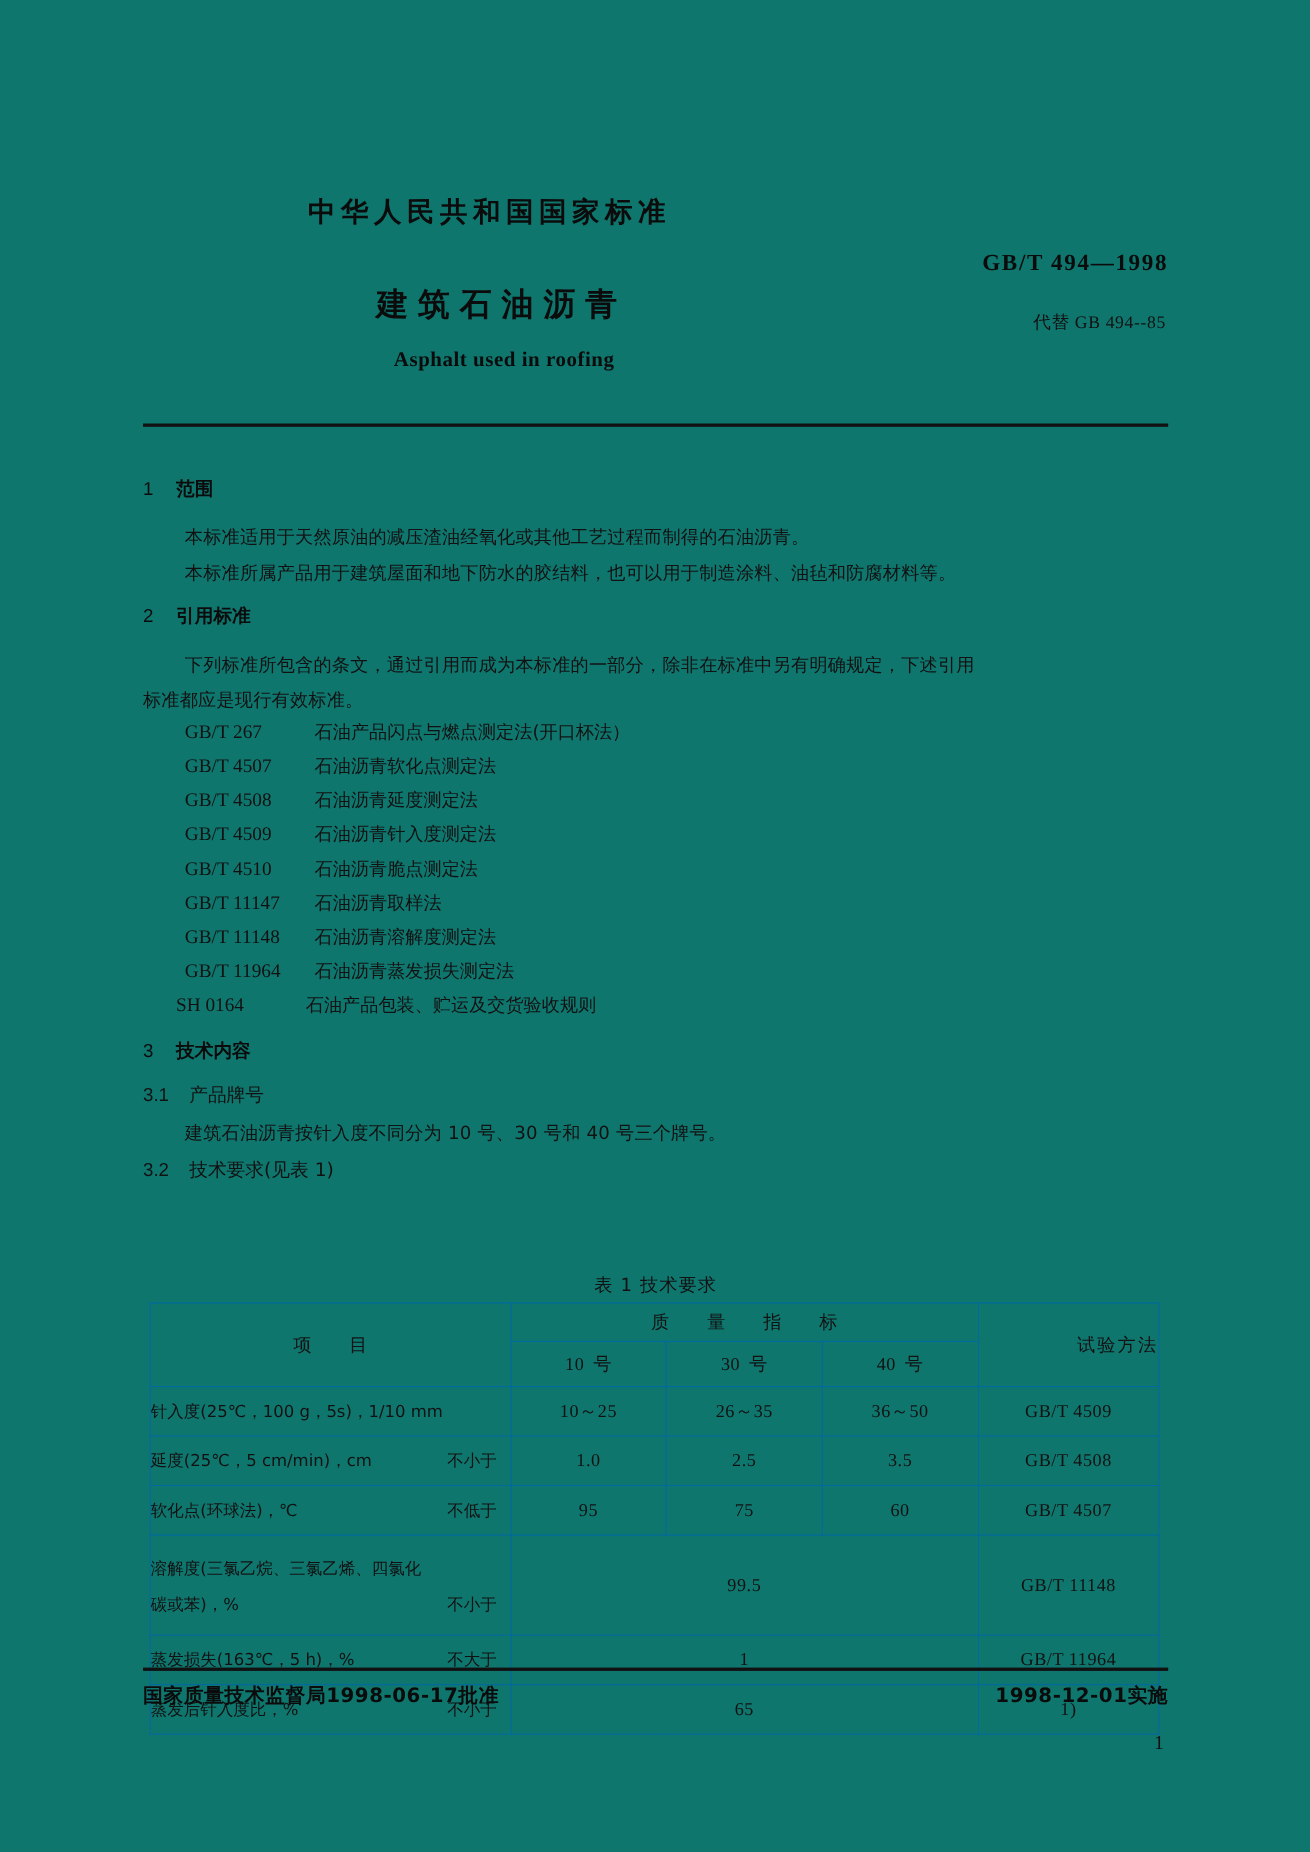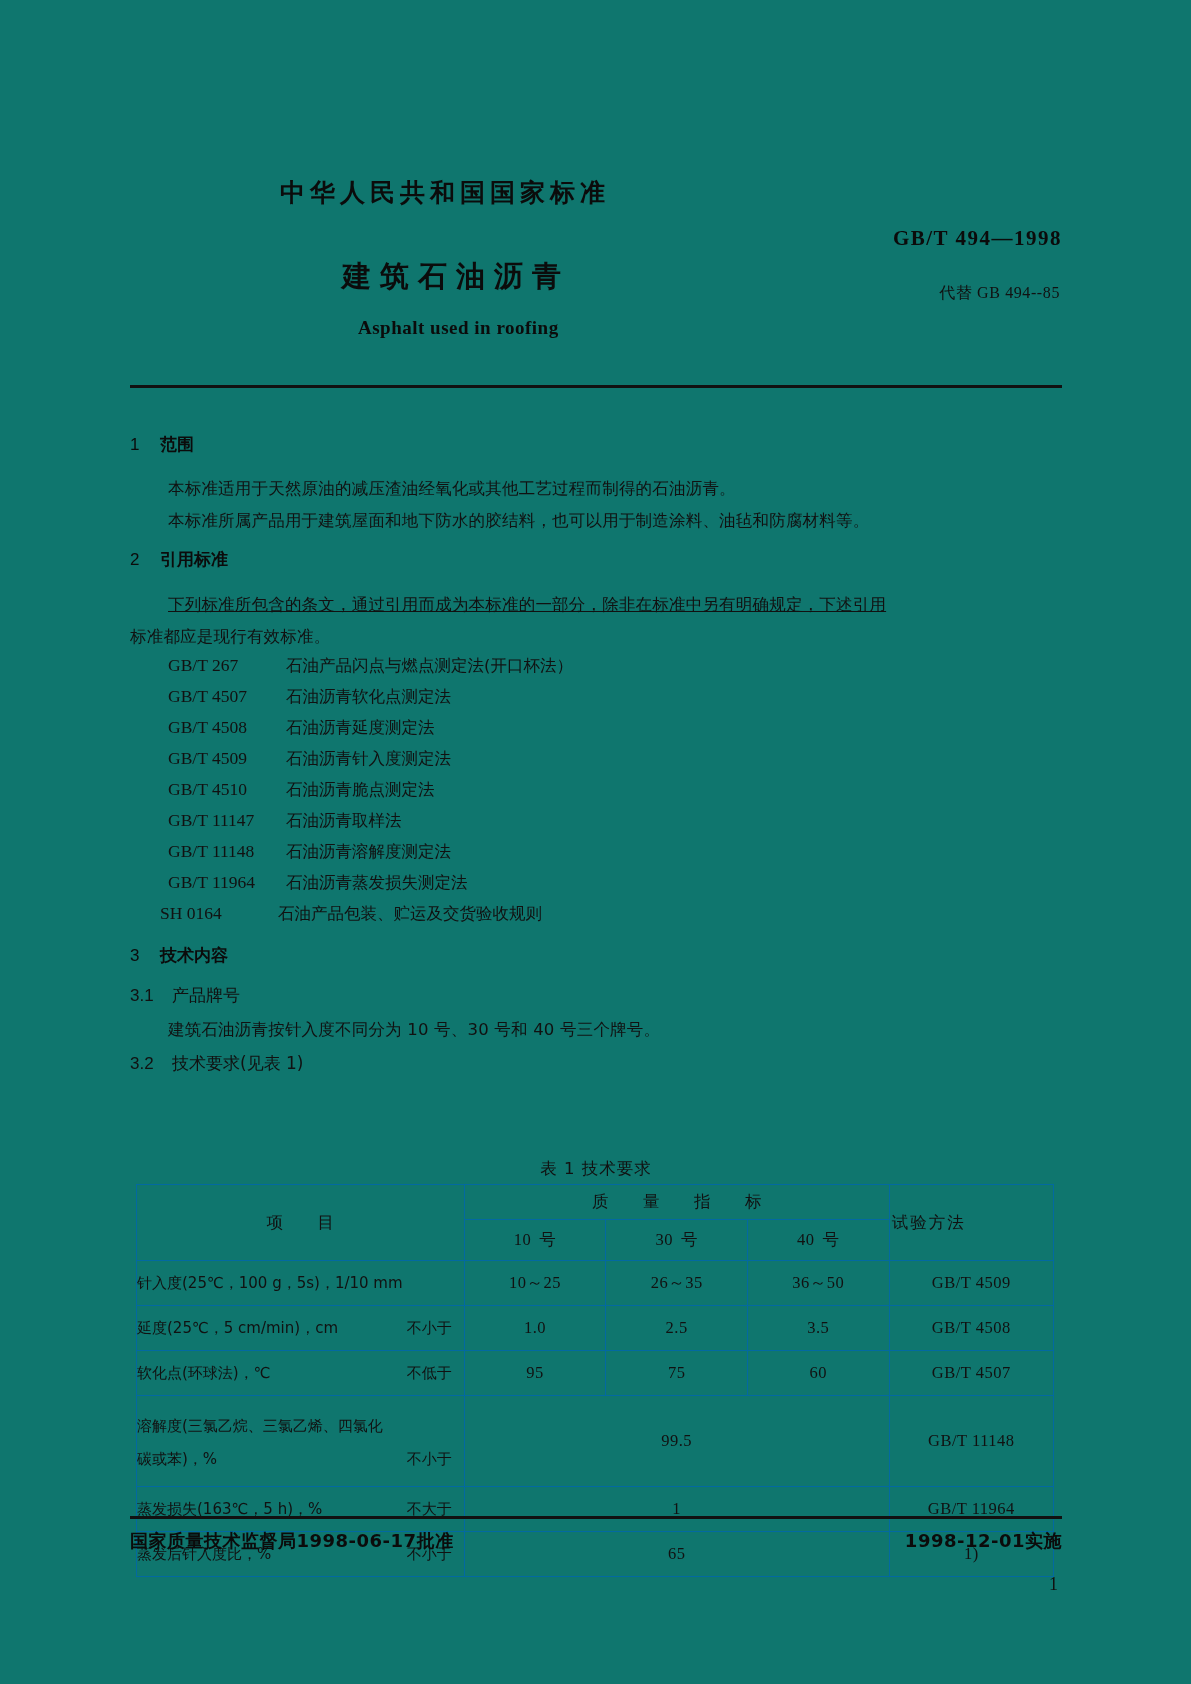--- a/index.html
+++ b/index.html
@@ -176,21 +176,21 @@
   }
   .th-quality {
     text-align: center;
     font-family: "DejaVu Sans", sans-serif;
     font-size: 16.5px;
     letter-spacing: 9px;
     text-indent: 9px;
     height: 34px;
   }
   .th-method {
-    text-align: left;
+    text-align: right;
     font-family: "DejaVu Sans", sans-serif;
     font-size: 16.5px;
     letter-spacing: 2px;
     text-indent: 2px;
     height: 74px;
   }
   .th-grade {
     text-align: center;
     font-size: 16.5px;
     height: 40px;
@@ -295,21 +295,21 @@
     </div>
 
     <div class="para" style="left:38px; top:474px; width:894px;">本标准适用于天然原油的减压渣油经氧化或其他工艺过程而制得的石油沥青。</div>
 
     <div class="para" style="left:38px; top:506px; width:894px;">本标准所属产品用于建筑屋面和地下防水的胶结料，也可以用于制造涂料、油毡和防腐材料等。</div>
 
     <div class="clause-h" style="left:0px; top:548px;">
       <span class="num">2</span><span>引用标准</span>
     </div>
 
-    <div class="para" style="left:38px; top:590px; width:894px;text-decoration:underline;">下列标准所包含的条文，通过引用而成为本标准的一部分，除非在标准中另有明确规定，下述引用</div>
+    <div class="para" style="left:38px; top:590px; width:894px;">下列标准所包含的条文，通过引用而成为本标准的一部分，除非在标准中另有明确规定，下述引用</div>
     <div class="para" style="left:0px; top:622px; width:894px;">标准都应是现行有效标准。</div>
 
     <div class="ref-line" style="left:38px; top:655px;">
       <span class="code">GB/T 267</span><span class="cn">石油产品闪点与燃点测定法(开口杯法）</span>
     </div>
     <div class="ref-line" style="left:38px; top:686px;">
       <span class="code">GB/T 4507</span><span class="cn">石油沥青软化点测定法</span>
     </div>
     <div class="ref-line" style="left:38px; top:717px;">
       <span class="code">GB/T 4508</span><span class="cn">石油沥青延度测定法</span>

